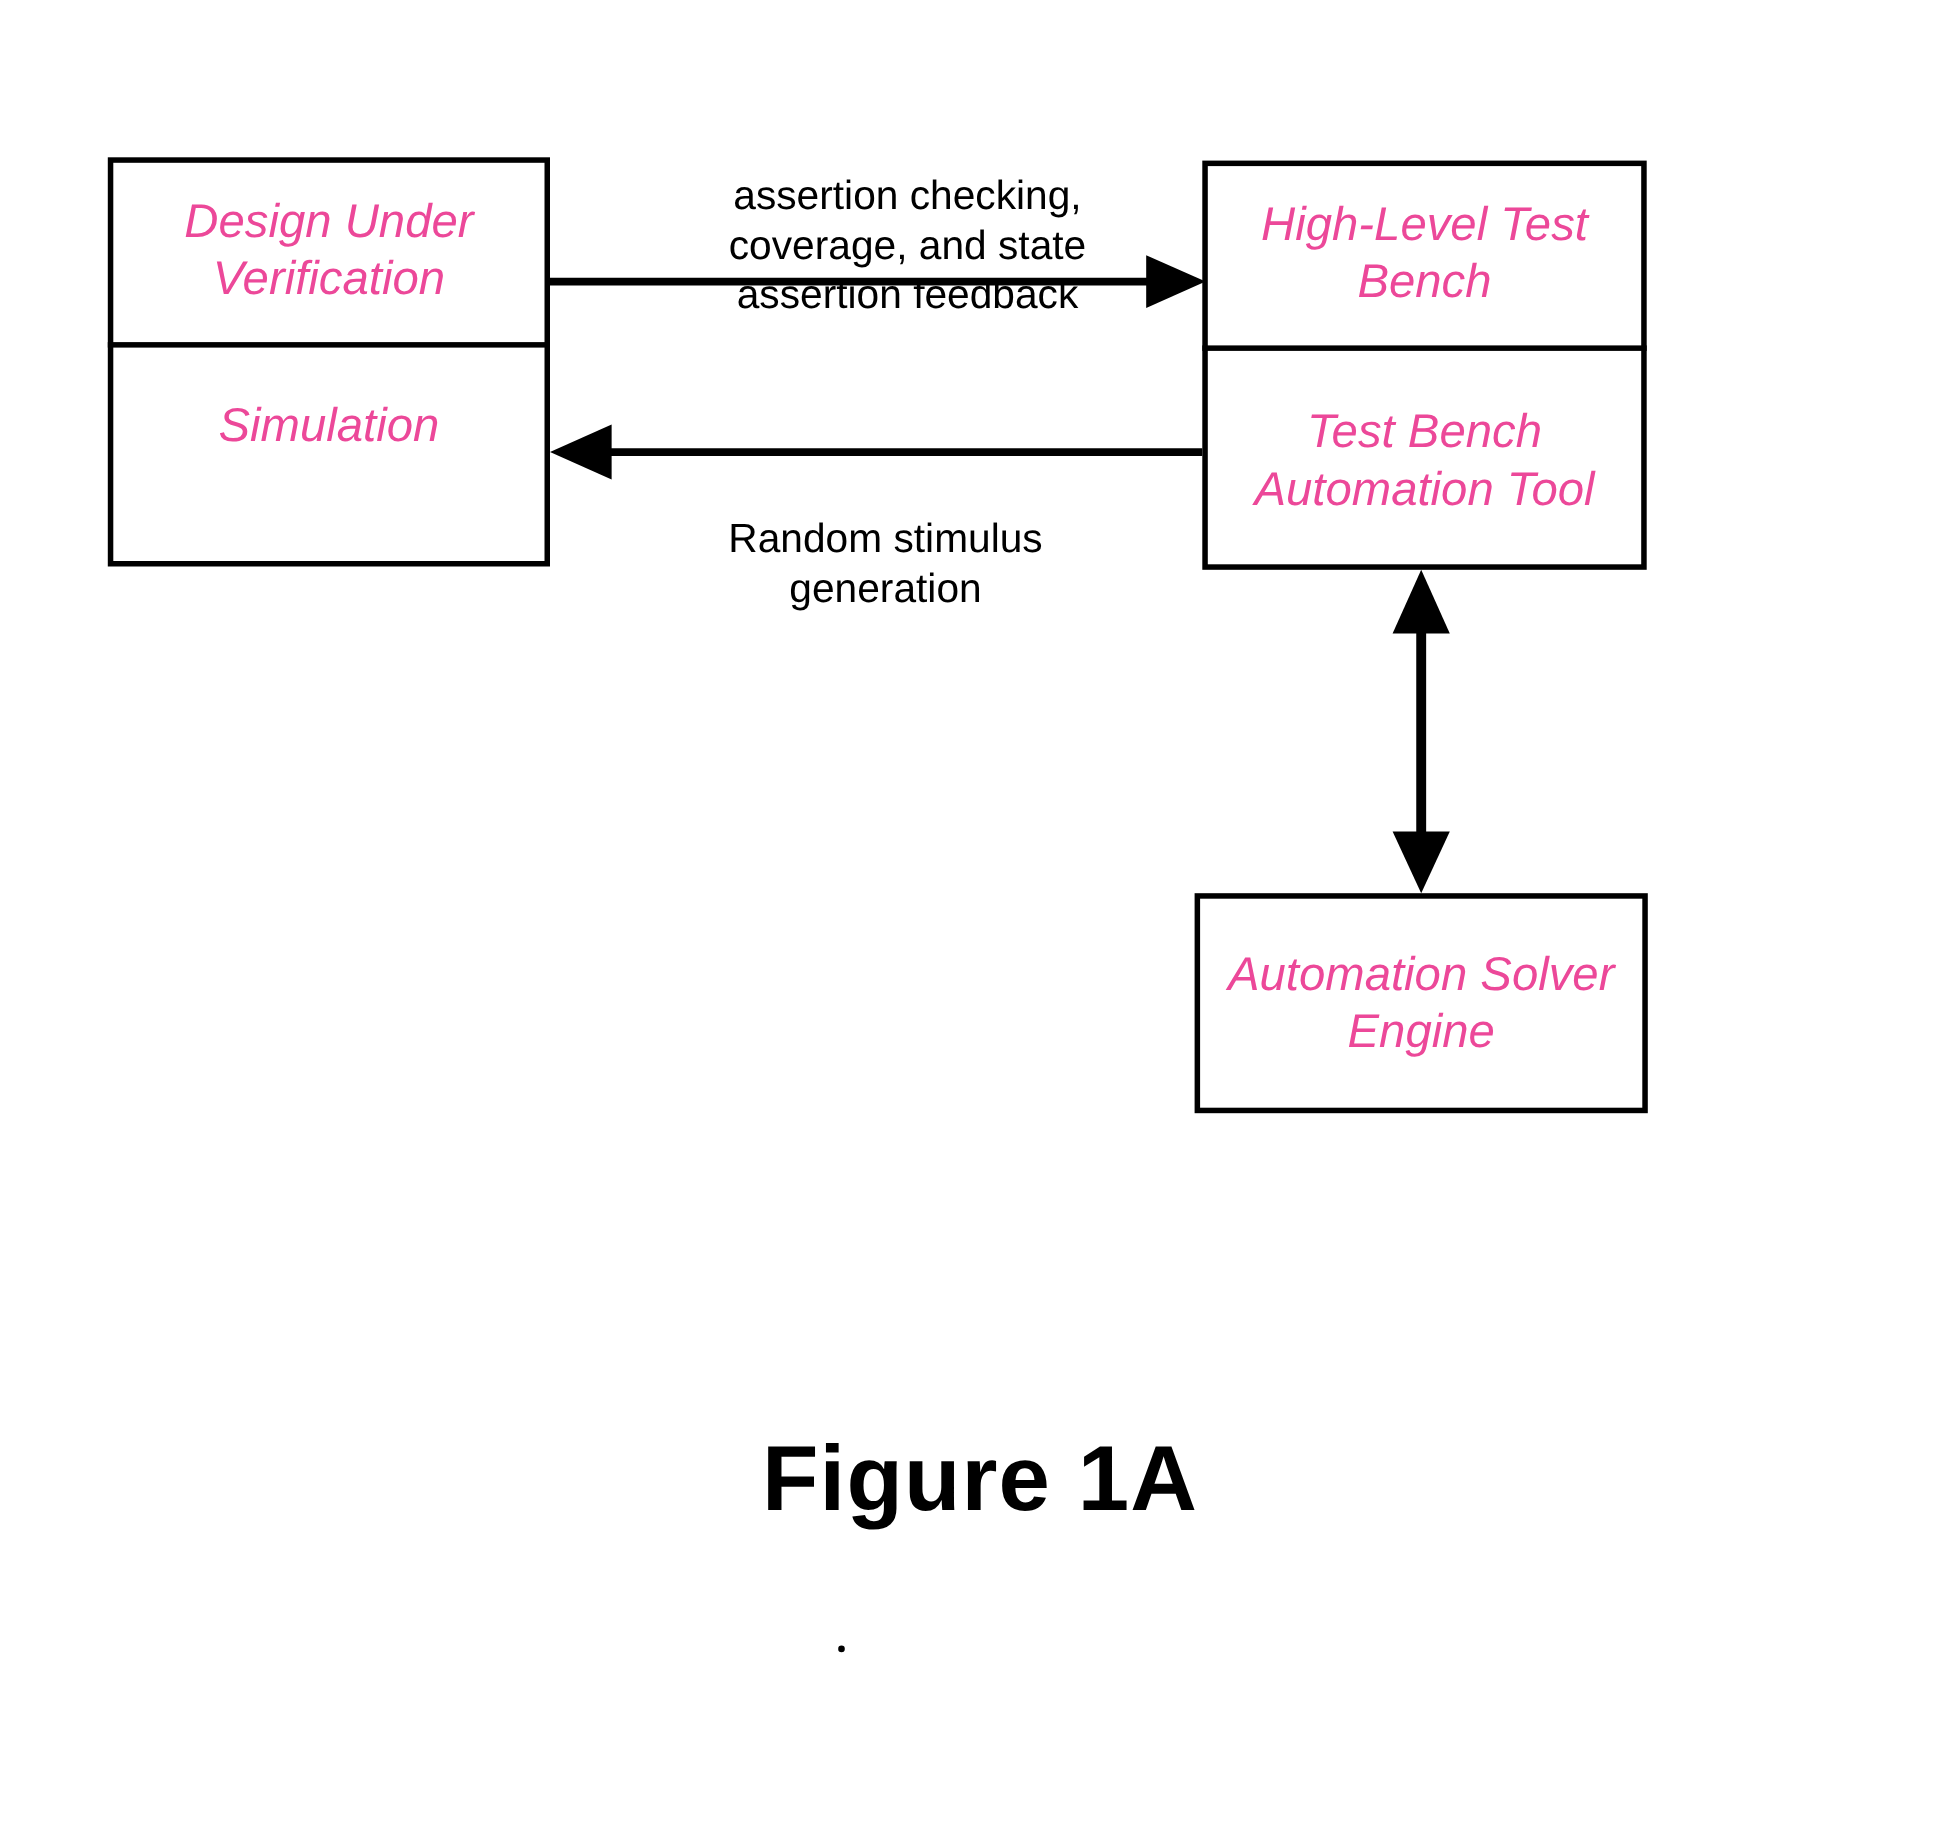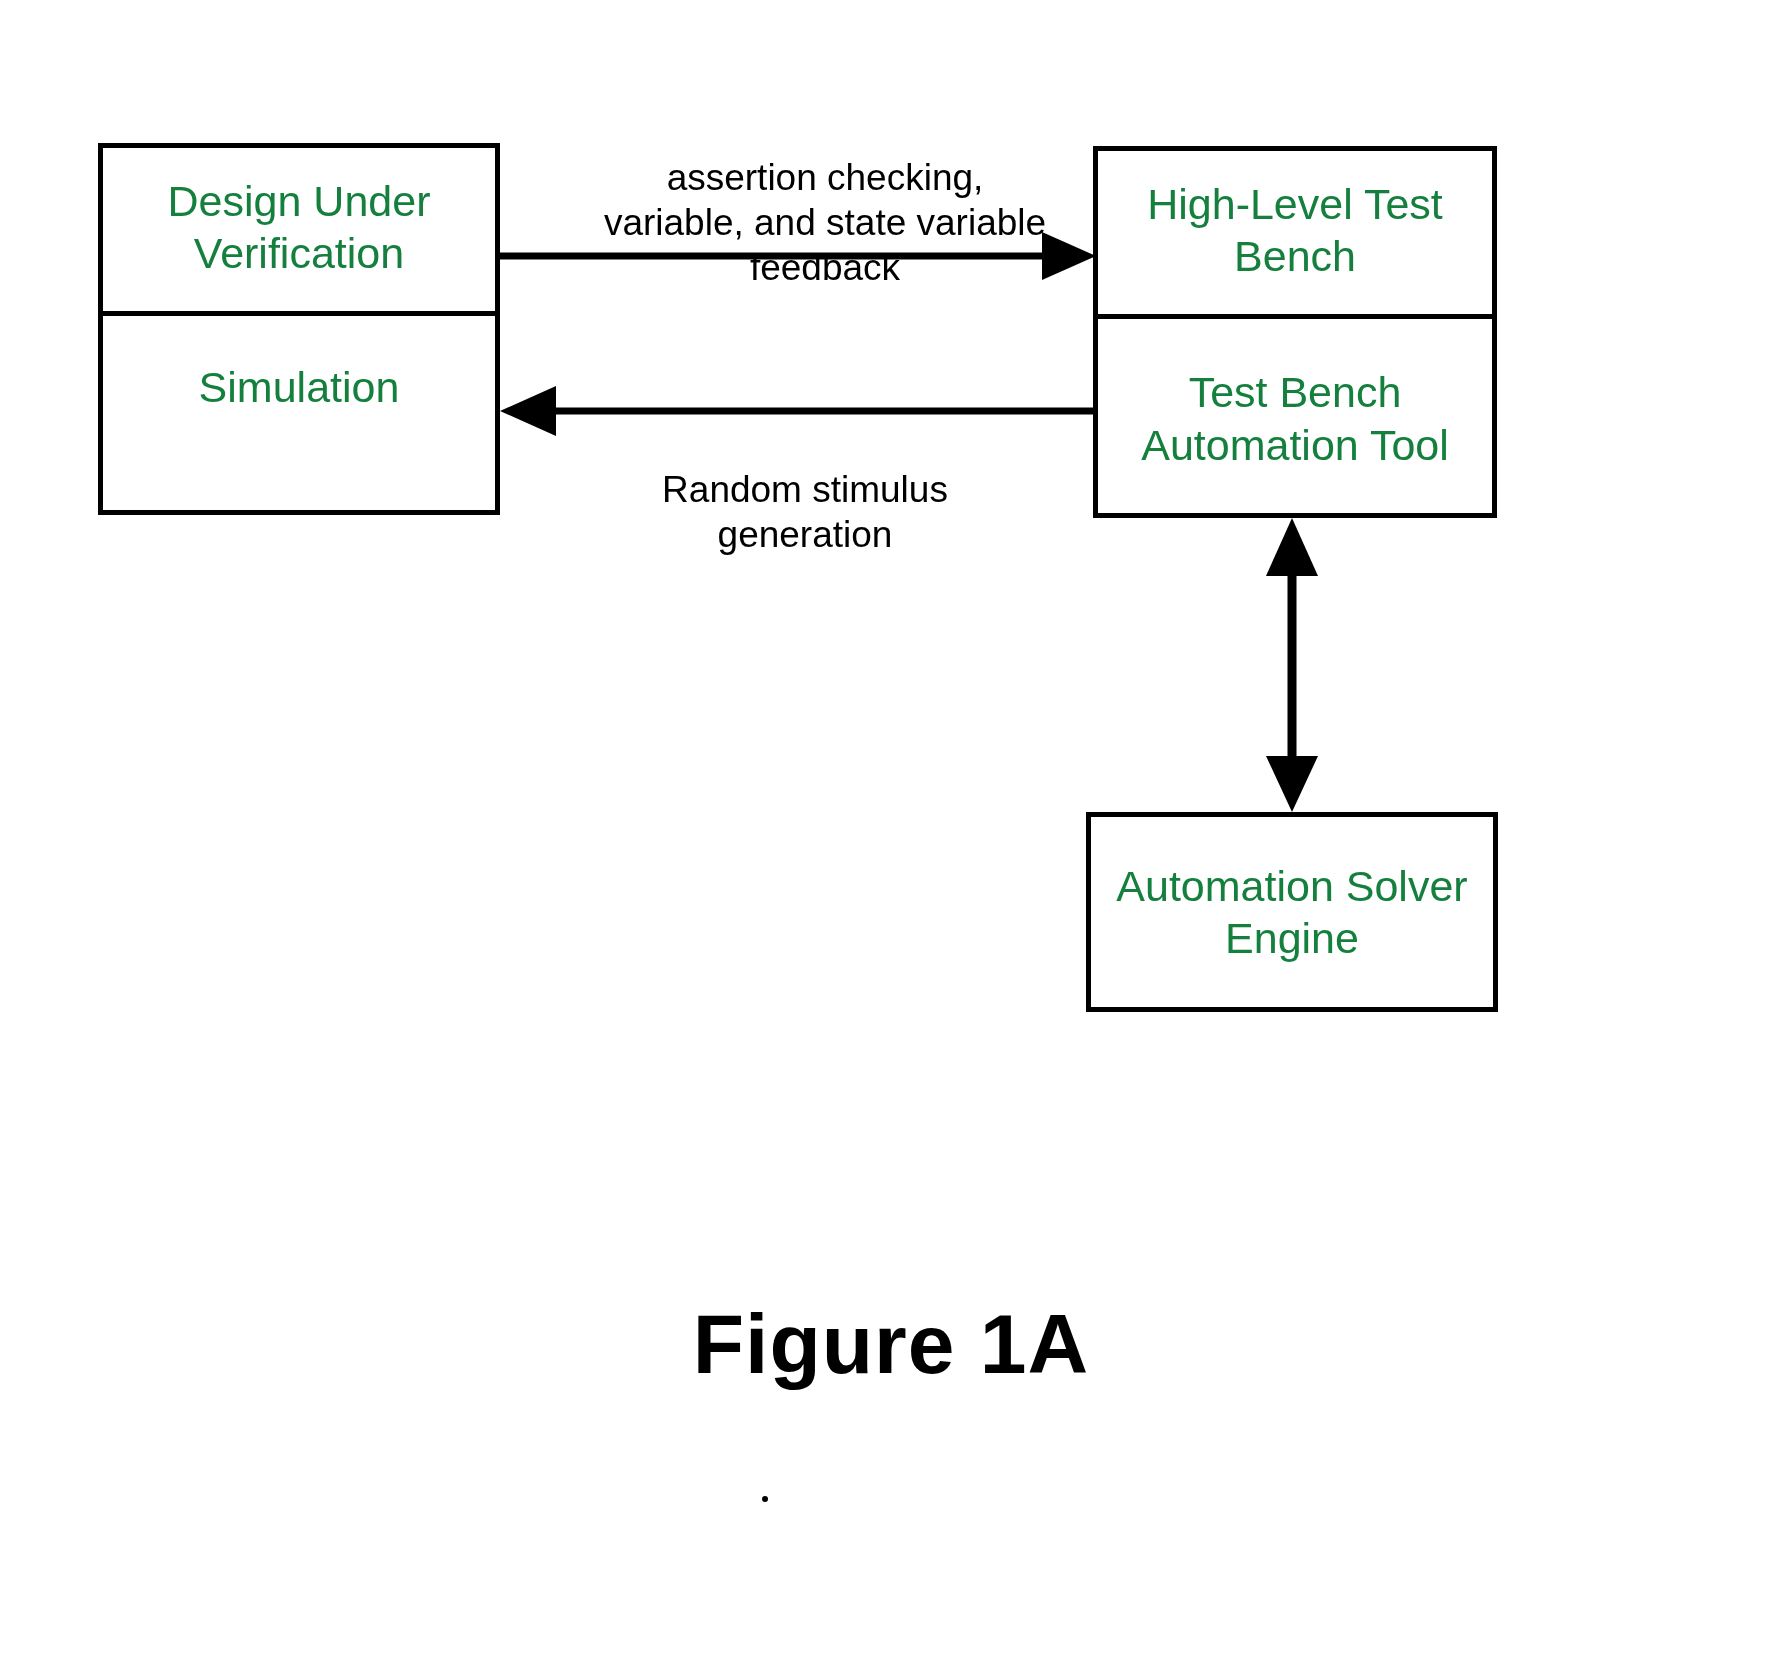--- a/index.html
+++ b/index.html
@@ -26,22 +26,23 @@
   }
   .cell {
     position: absolute;
     box-sizing: border-box;
     display: flex;
     align-items: center;
     justify-content: center;
     text-align: center;
     line-height: 1.22;
     font-size: 43px;
-    color: #15803d;
+    color: #ec4899;
     padding: 0 26px;
+    font-style: italic;
   }
   .divider {
     position: absolute;
     background: #000000;
   }
   .edge-label {
     position: absolute;
     text-align: center;
     font-size: 37px;
     line-height: 1.22;
@@ -118,21 +119,21 @@
     </g>
 
     <g>
       <line x1="1292" y1="556" x2="1292" y2="782" stroke="#000000" stroke-width="9"></line>
       <polygon points="1292,518 1266,576 1318,576" fill="#000000"></polygon>
       <polygon points="1292,812 1266,756 1318,756" fill="#000000"></polygon>
     </g>
   </svg>
 
   <div class="edge-label" style="left:600px; top:110px; width:450px;">
-    <span>assertion checking, variable, and state variable feedback</span>
+    <span>assertion checking, coverage, and state assertion feedback</span>
   </div>
 
   <div class="edge-label" style="left:590px; top:422px; width:430px;">
     <span>Random stimulus generation</span>
   </div>
 
   <div class="fig-caption" style="top:1296px;">
     <span>Figure 1A</span>
   </div>
 

